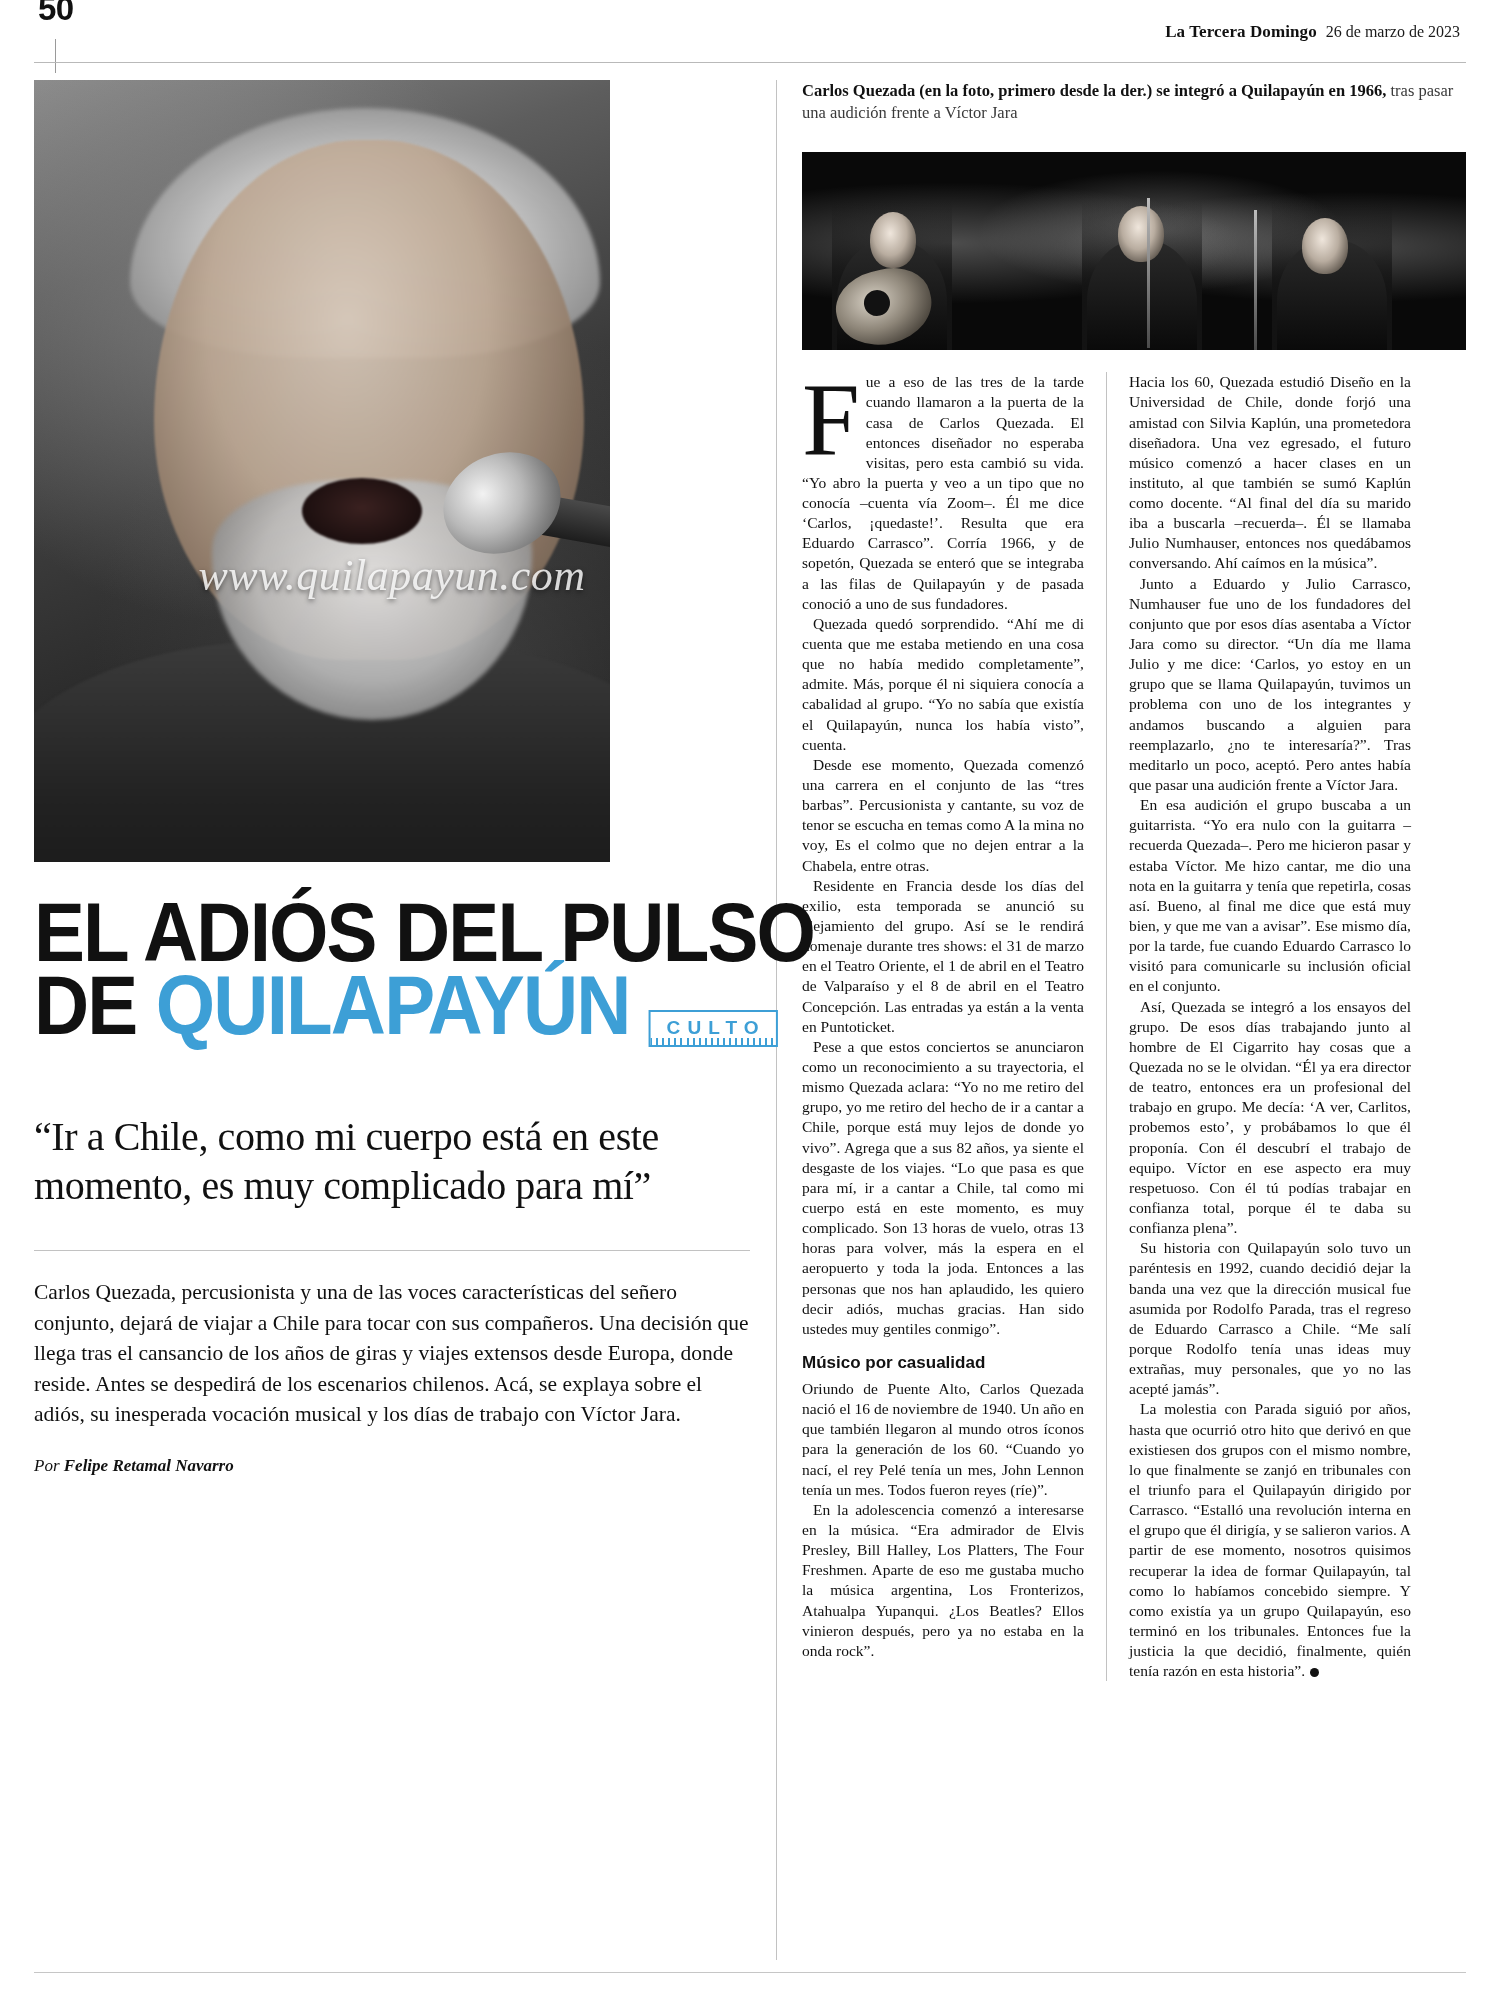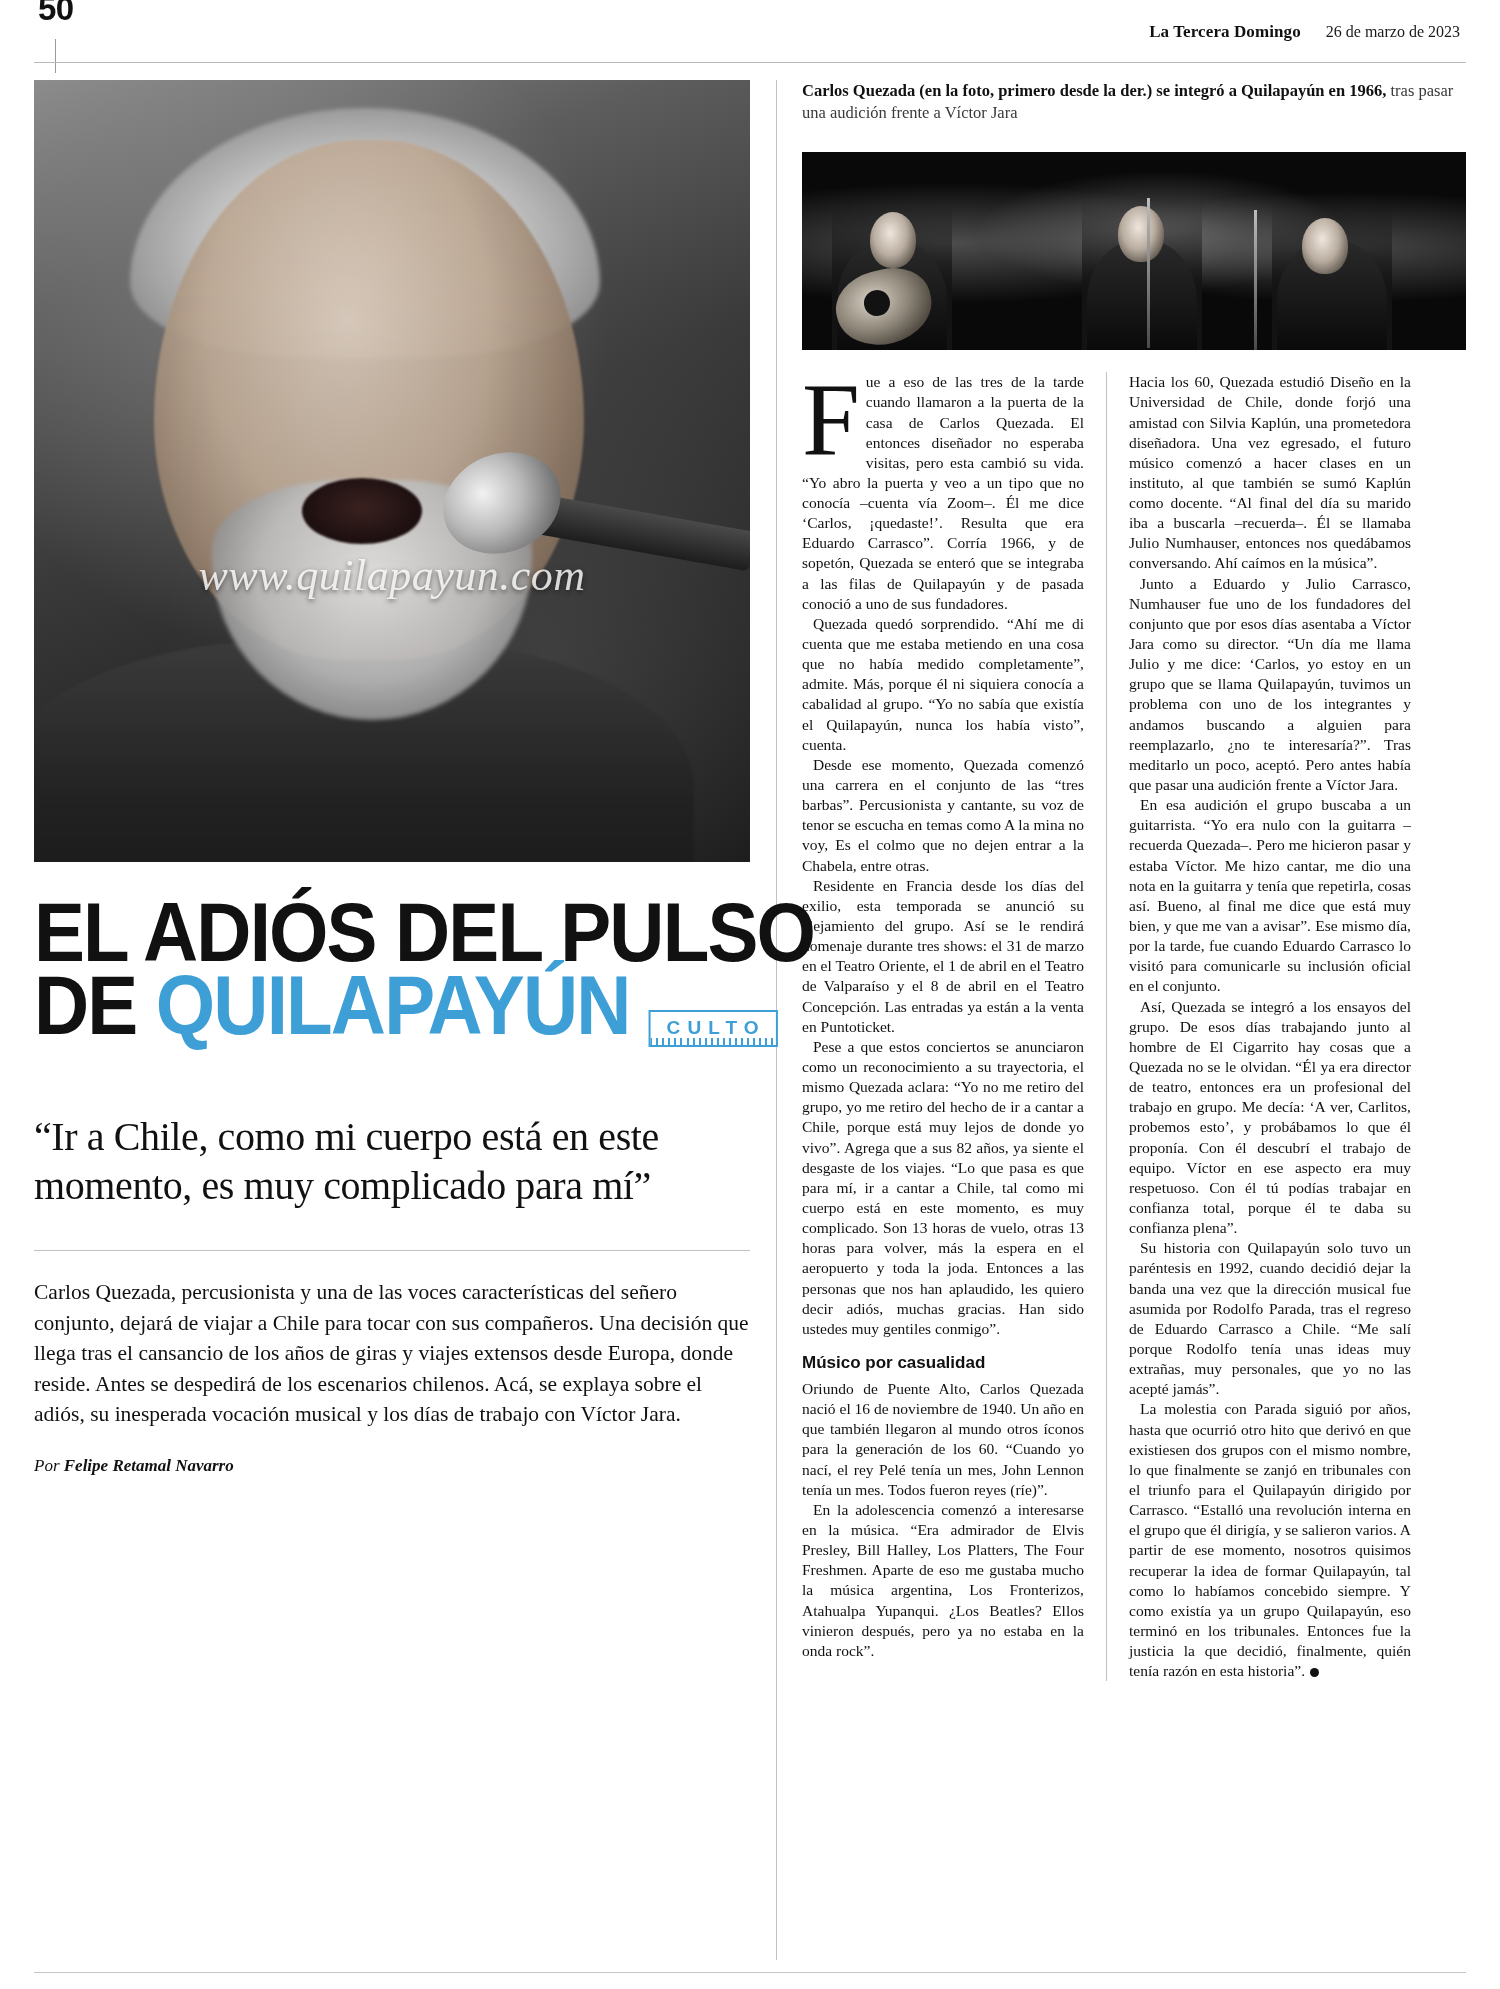--- a/index.html
+++ b/index.html
@@ -47,21 +47,21 @@
     line-height: 1;
   }
   .folio-rule {
     width: 1px;
     height: 34px;
     background: #9a9a9a;
   }
   .masthead-right {
     display: flex;
     align-items: baseline;
-    gap: 25px;
+    gap: 9px;
     padding-right: 6px;
     font-size: 16.5px;
   }
   .masthead-brand {
     font-family: "Liberation Serif", serif;
     font-weight: bold;
     font-size: 17px;
     letter-spacing: 0.1px;
   }
   .masthead-date {
@@ -98,21 +98,21 @@
     margin-right: 25px;
   }
   .col-right {
     flex: 1 1 auto;
     box-sizing: border-box;
   }
 
   
   .lead-photo {
     position: relative;
-    width: 716px;
+    width: 576px;
     height: 782px;
     overflow: hidden;
     background: #2a2a2a;
   }
   .lead-photo .bg {
     position: absolute;
     inset: 0;
     background:
       radial-gradient(circle at 34% 30%, rgba(150,150,150,0.55) 0%, rgba(60,60,60,0.0) 46%),
       radial-gradient(circle at 72% 74%, rgba(90,90,90,0.5) 0%, rgba(20,20,20,0) 50%),

